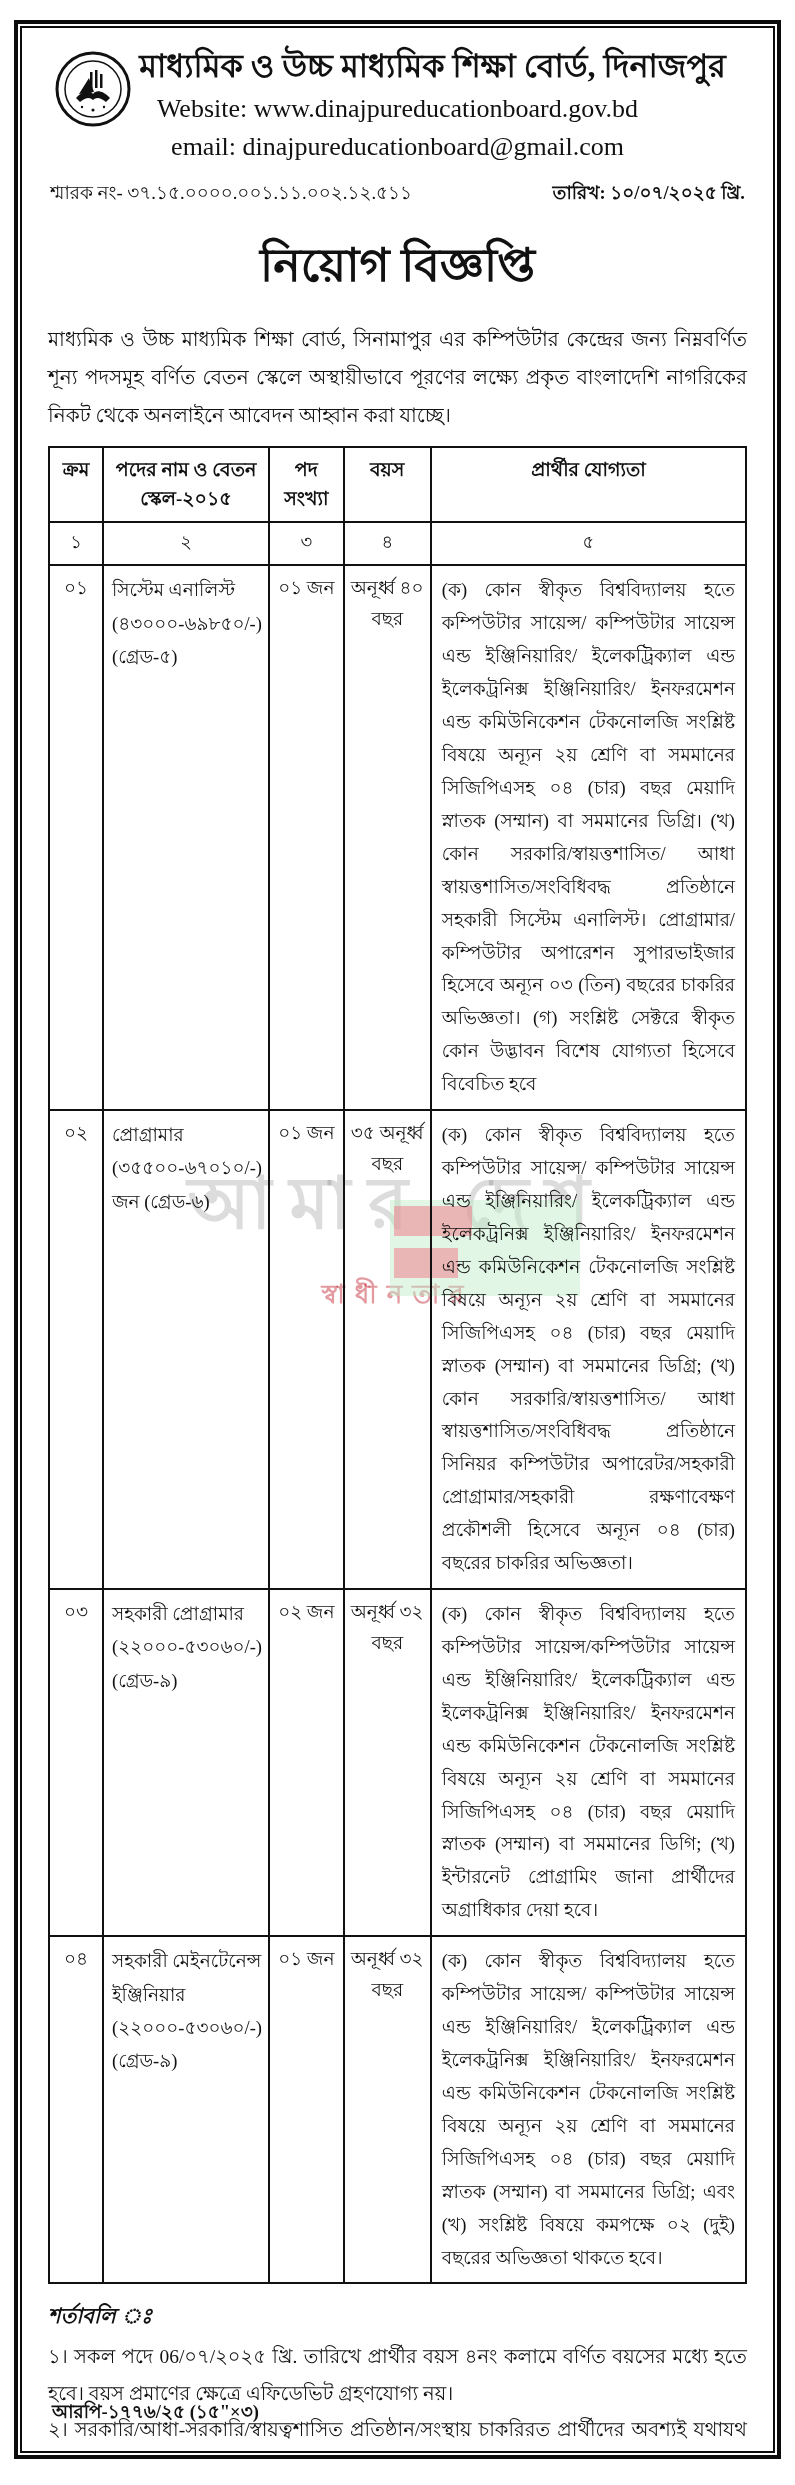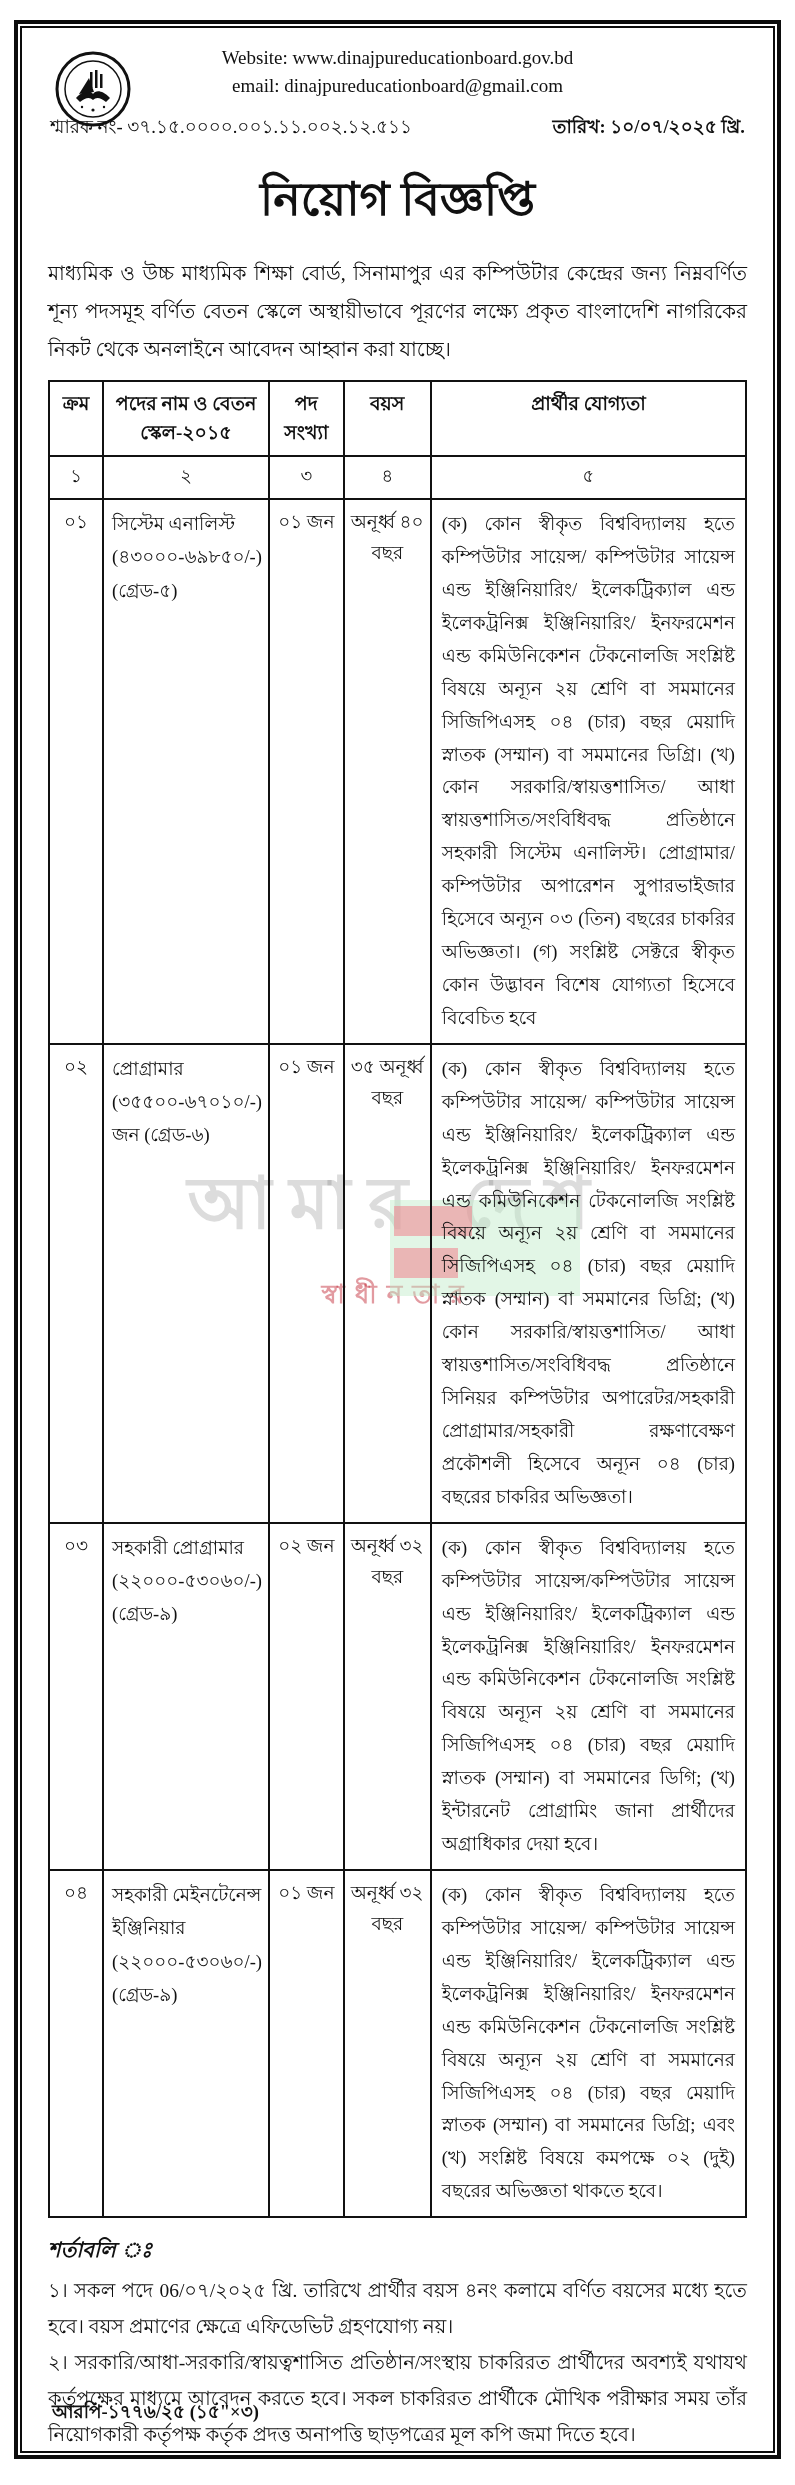--- a/index.html
+++ b/index.html
@@ -77,21 +77,21 @@
     position: absolute;
     left: 6px; top: 6px;
     width: 78px; height: 78px;
   }
   .org-name {
     font-size: 32px;
     font-weight: bold;
     line-height: 1.25;
     padding: 2px 0 4px 70px;
   }
-  .header-line { font-size: 19px; line-height: 1.45; }
+  .header-line { font-size: 26px; line-height: 1.45; }
   .memo-row {
     display: flex;
     justify-content: space-between;
     font-size: 18.5px;
     margin-top: 14px;
     padding: 0 2px;
   }
   .memo-row .right { font-weight: bold; }
   .notice-title {
     text-align: center;
@@ -190,20 +190,21 @@
               <path d="M22 48 C30 40 36 40 39 44 C42 40 48 40 56 48 L52 52 C46 47 42 47 39 50 C36 47 32 47 26 52 Z" fill="#111"></path>
               <path d="M25 44 L35 28 L40 42 Z" fill="#111"></path>
               <rect x="36" y="22" width="2.5" height="16" fill="#111"></rect>
               <rect x="41" y="20" width="2.5" height="18" fill="#111"></rect>
               <rect x="46" y="24" width="2.5" height="14" fill="#111"></rect>
               <circle cx="39" cy="60" r="1.6" fill="#111"></circle>
               <circle cx="28" cy="57" r="1.2" fill="#111"></circle>
               <circle cx="50" cy="57" r="1.2" fill="#111"></circle>
             </svg>
           </div>
+          <div class="org-name">মাধ্যমিক ও উচ্চ মাধ্যমিক শিক্ষা বোর্ড, দিনাজপুর</div>
           <div class="header-line">Website: www.dinajpureducationboard.gov.bd</div>
           <div class="header-line">email: dinajpureducationboard@gmail.com</div>
           <div class="memo-row">
             <span class="left">শ্মারক নং- ৩৭.১৫.০০০০.০০১.১১.০০২.১২.৫১১</span>
             <span class="right">তারিখ: ১০/০৭/২০২৫ খ্রি.</span>
           </div>
         </div>
 
         <div class="notice-title">নিয়োগ বিজ্ঞপ্তি</div>
 

